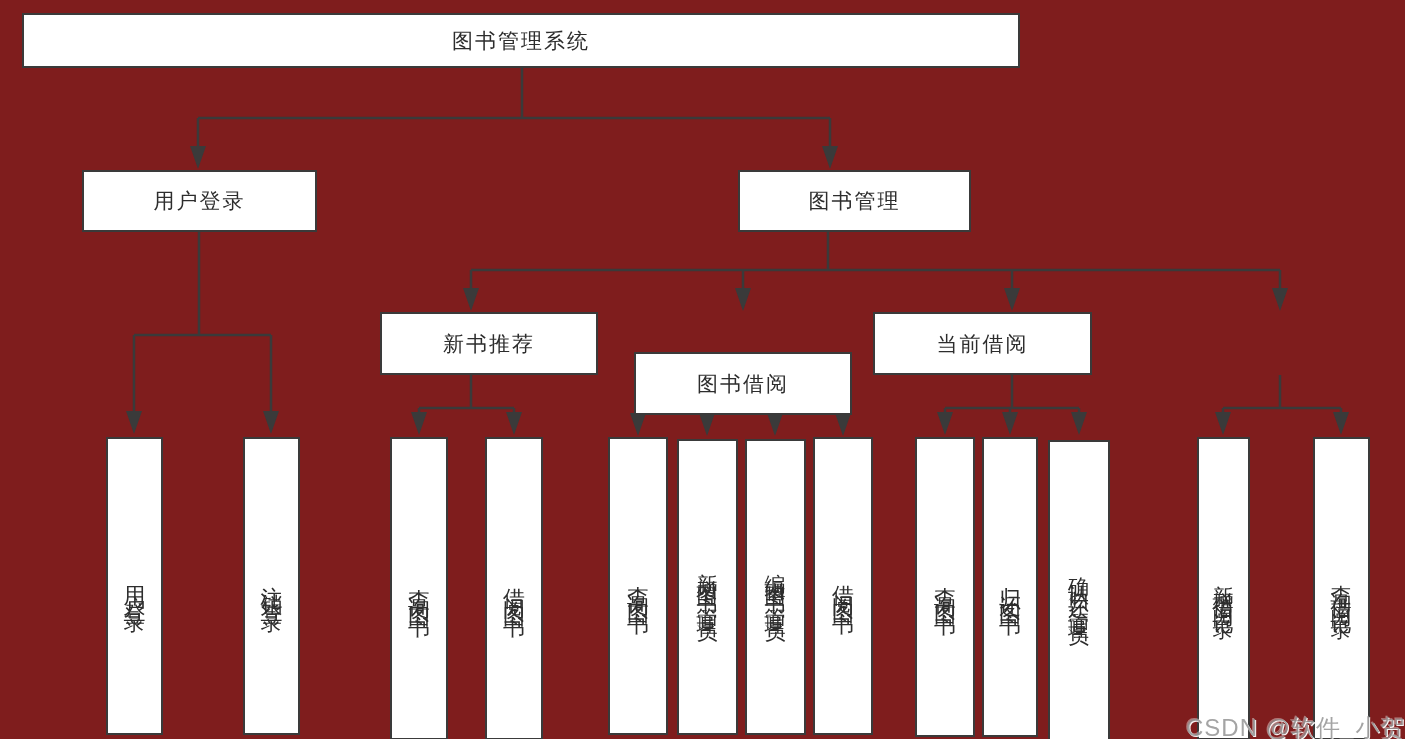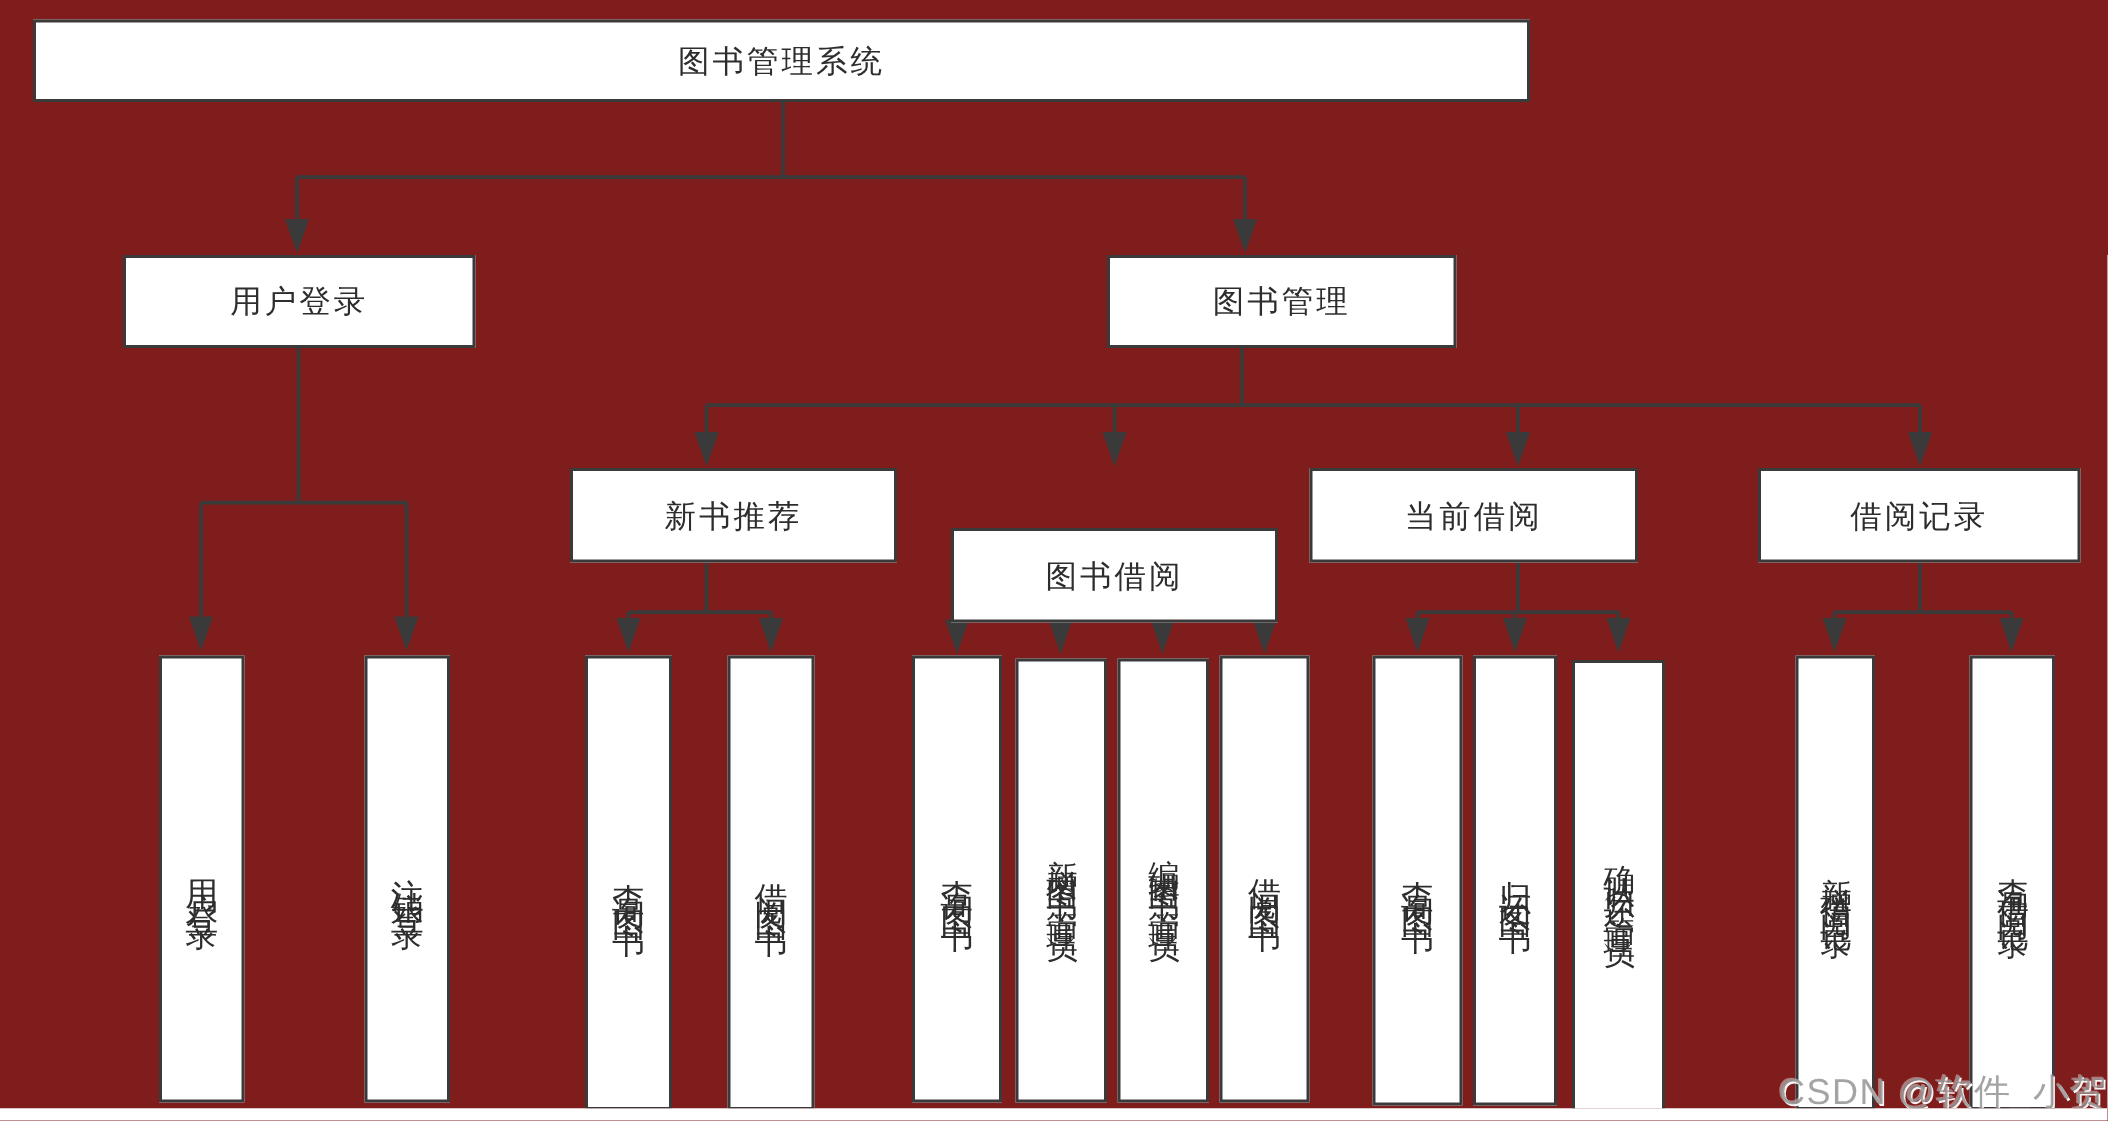--- a/index.html
+++ b/index.html
@@ -100,23 +100,20 @@
 
   <div class="node hnode" style="left:380px; top:312px; width:218px; height:63px;">
     <span>新书推荐</span>
   </div>
   <div class="node hnode" style="left:634px; top:312px; width:218px; height:63px;margin-top:40px;">
     <span>图书借阅</span>
   </div>
   <div class="node hnode" style="left:873px; top:312px; width:219px; height:63px;">
     <span>当前借阅</span>
   </div>
-  <div class="node hnode" style="left:1172px; top:312px; width:215px; height:63px;">
-    <span>借阅记录</span>
-  </div>
 
   <div class="node vnode" style="left:106px; top:437px; width:57px; height:298px;">
     <span>用户登录</span>
   </div>
   <div class="node vnode" style="left:243px; top:437px; width:57px; height:298px;">
     <span>注销登录</span>
   </div>
 
   <div class="node vnode" style="left:390px; top:437px; width:58px; height:303px;">
     <span>查询图书</span>

